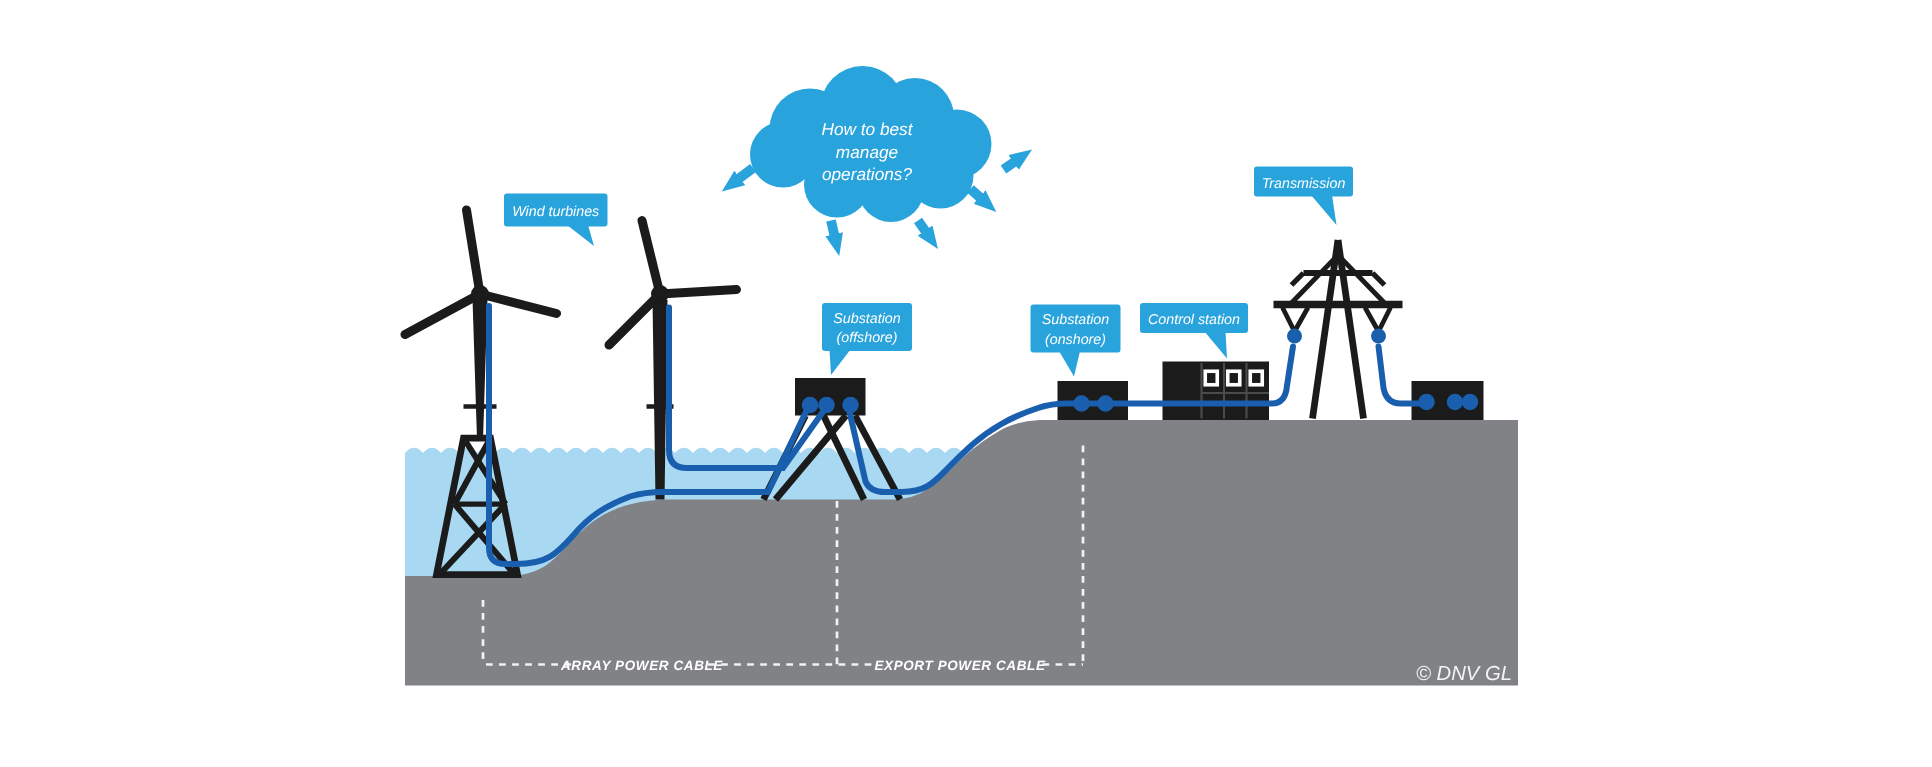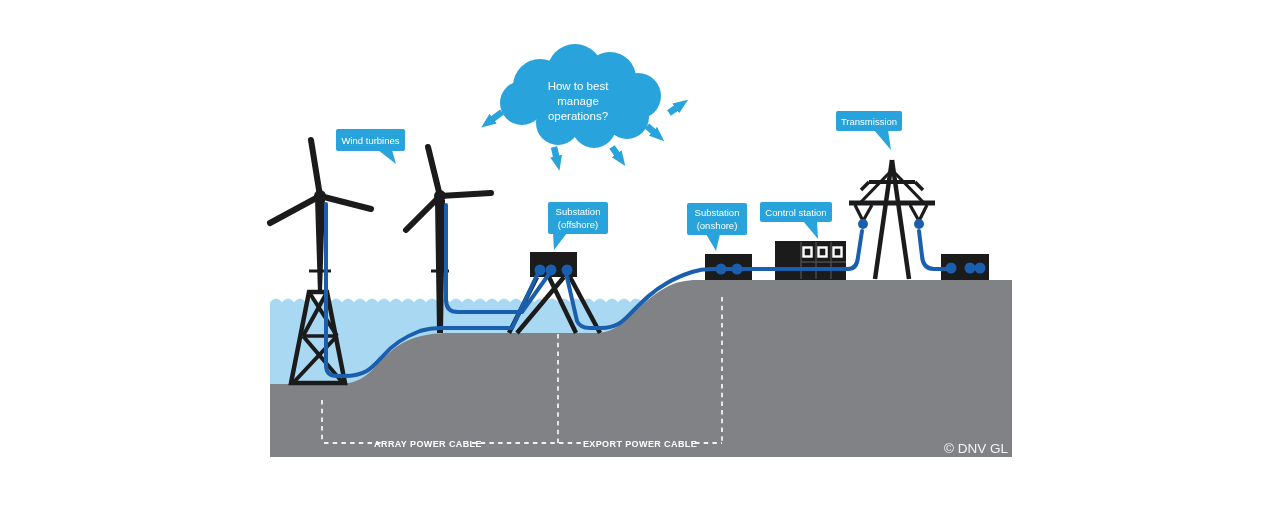--- a/index.html
+++ b/index.html
@@ -1,16 +1,16 @@
 <!DOCTYPE html>
 <html style="--accent-blue: #29A3DC; --cable-blue: #1A5FAE; --water-blue: #A9D8F3; --land-gray: #808285; --structure-black: #1B1B1B;"><head>
 <meta charset="utf-8">
 <style>
   html,body{margin:0;padding:0;background:#ffffff;}
-  .stage{width:1288px;height:489px;position:relative;background:#fff;overflow:hidden;}
+  .stage{width:1288px;height:489px;position:relative;background:#fff;overflow:hidden;font-style:italic;}
   svg{display:block;}
   text{font-family:"Liberation Sans", sans-serif;}
   .accent-fill{fill:var(--accent-blue,#29A3DC);}
   .accent-stroke{stroke:var(--accent-blue,#29A3DC);fill:none;}
   .cable{stroke:var(--cable-blue,#1A5FAE);stroke-width:4;fill:none;stroke-linecap:round;}
   .dot{fill:var(--cable-blue,#1A5FAE);}
   .water{fill:var(--water-blue,#A9D8F3);}
   .land{fill:var(--land-gray,#808285);}
   .struct{fill:var(--structure-black,#1B1B1B);}
   .sline{stroke:var(--structure-black,#1B1B1B);fill:none;}

